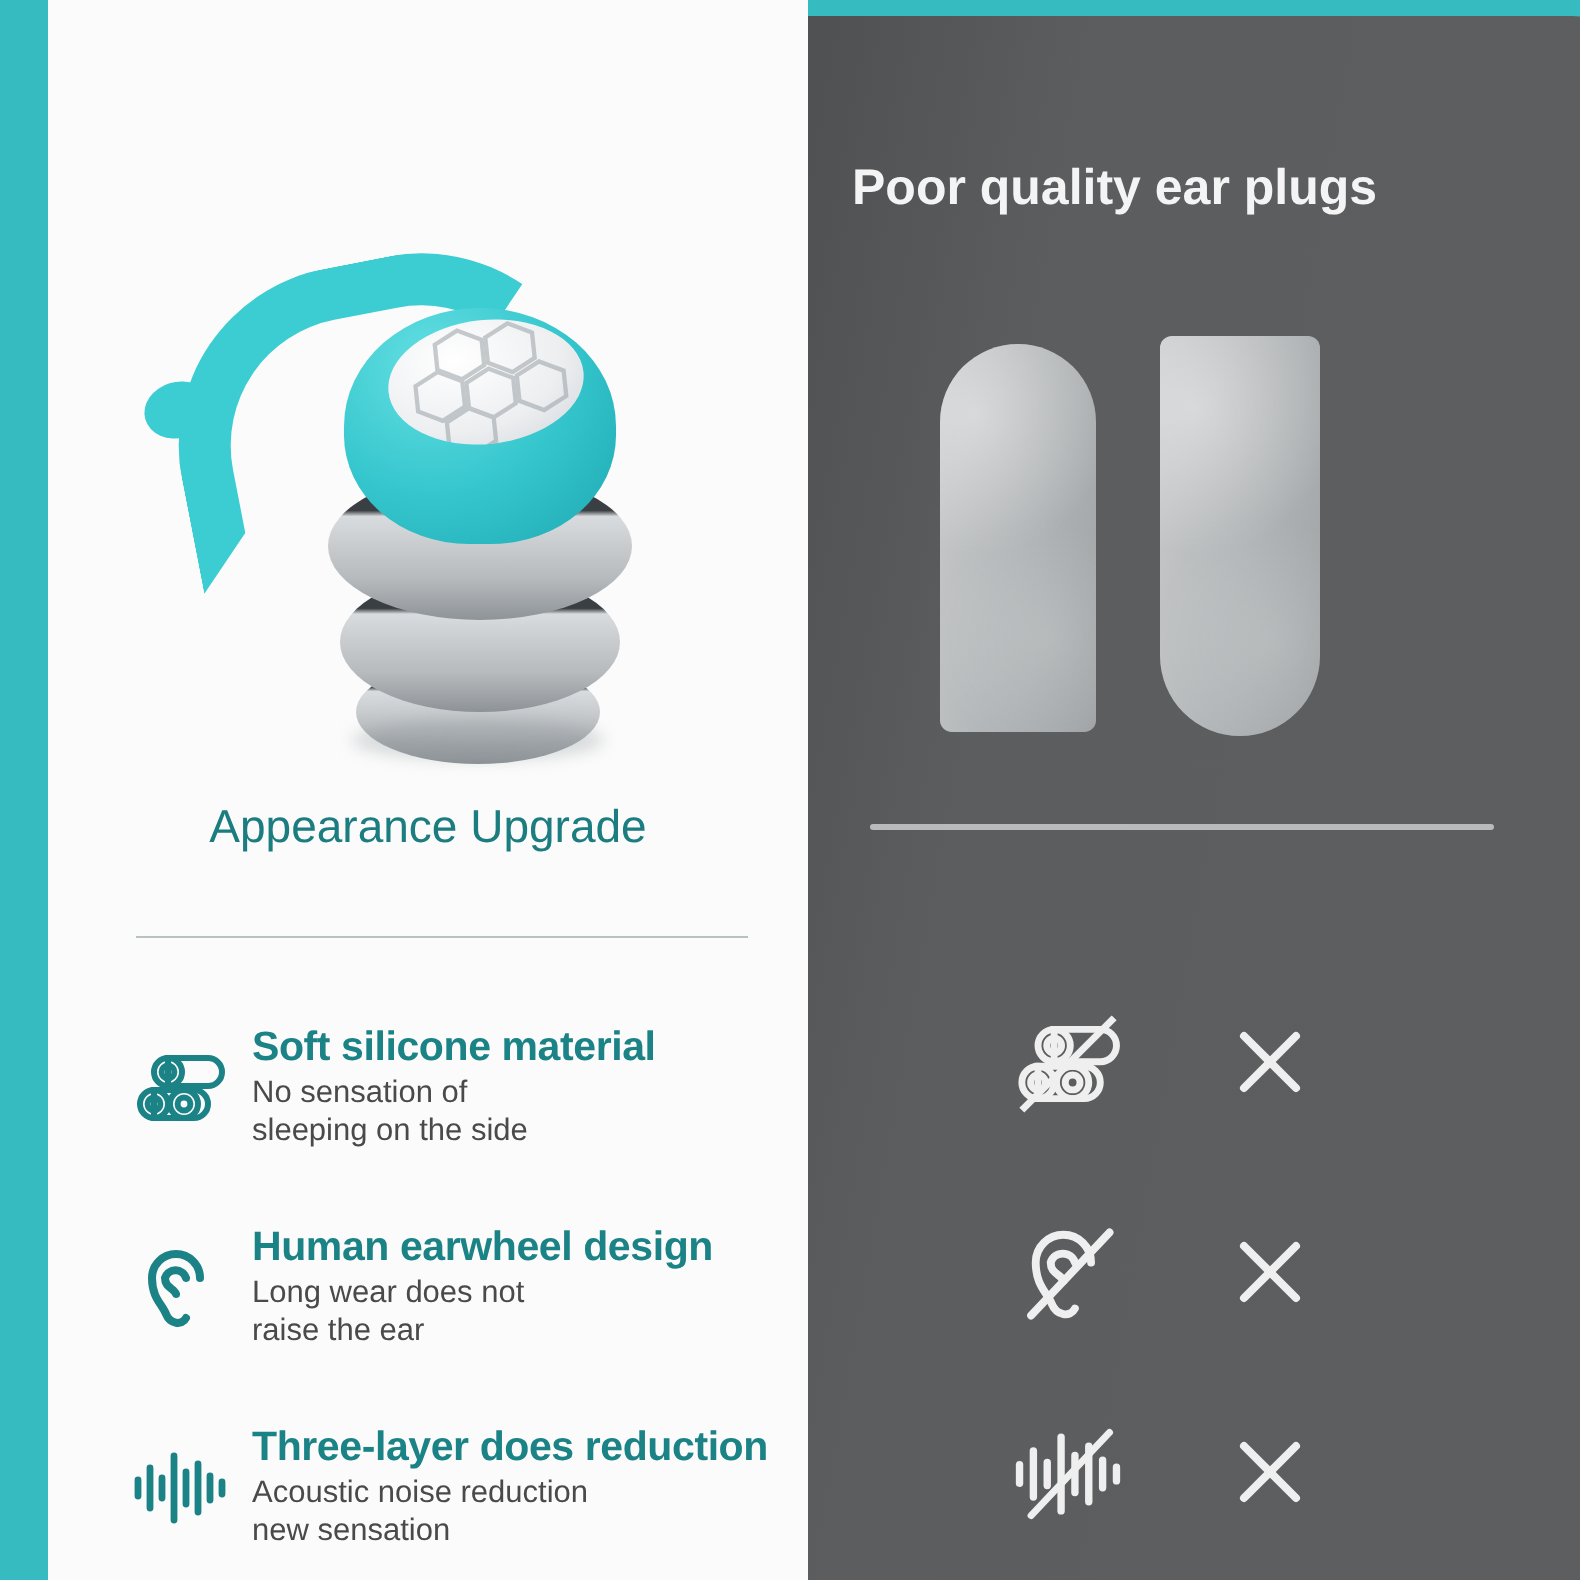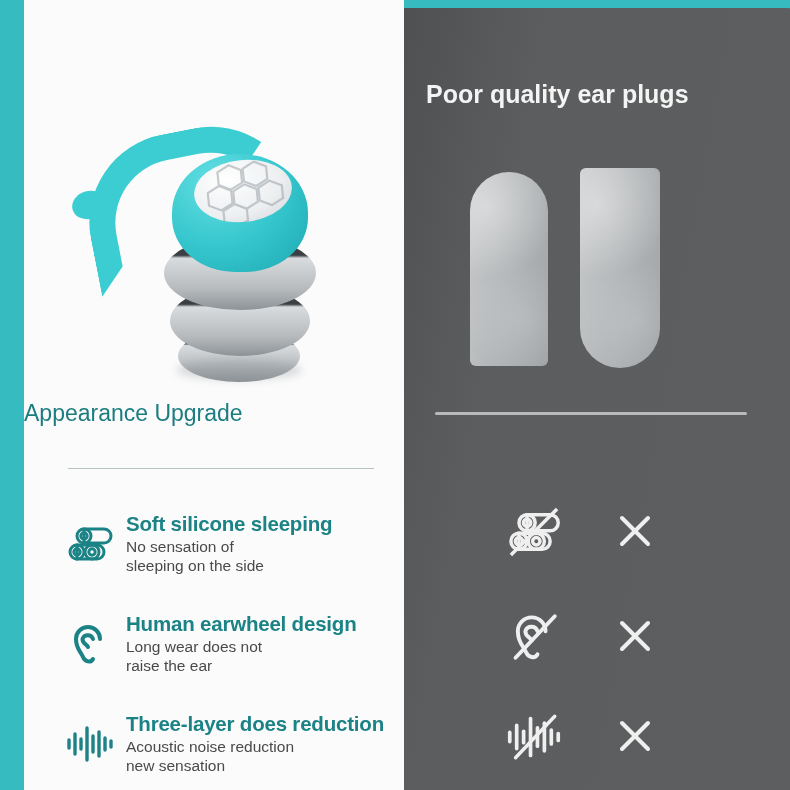--- a/index.html
+++ b/index.html
@@ -109,21 +109,21 @@
     border-radius: 50%;
     filter: blur(4px);
   }
 
   
   .tagline {
     position: absolute;
     left: 0;
     top: 398px;
     width: 380px;
-    text-align: left;
+    text-align: center;
     color: #1b7d80;
     font-size: 23px;
     line-height: 30px;
   }
   .tagline-rule {
     position: absolute;
     left: 44px;
     top: 468px;
     width: 306px;
     height: 1px;
@@ -286,21 +286,21 @@
             <circle cx="20" cy="18" r="3.2"></circle>
             <path d="M13 27 L33 27 A7 7 0 0 1 33 41 L13 41 Z"></path>
             <ellipse cx="13" cy="34" rx="7" ry="7"></ellipse>
             <circle cx="13" cy="34" r="3.2"></circle>
             <ellipse cx="28" cy="34" rx="7" ry="7"></ellipse>
             <circle cx="28" cy="34" r="3.2"></circle>
           </g>
         </svg>
       </div>
       <div class="feature-body">
-        <div class="feature-title">Soft silicone sleeping</div>
+        <div class="feature-title">Soft silicone material</div>
         <div class="feature-desc">
           <div>No sensation of</div>
           <div>sleeping on the side</div>
         </div>
       </div>
     </div>
 
     <div class="feature" style="top:612px;">
       <div class="feature-icon">
         <svg viewBox="0 0 52 52">

